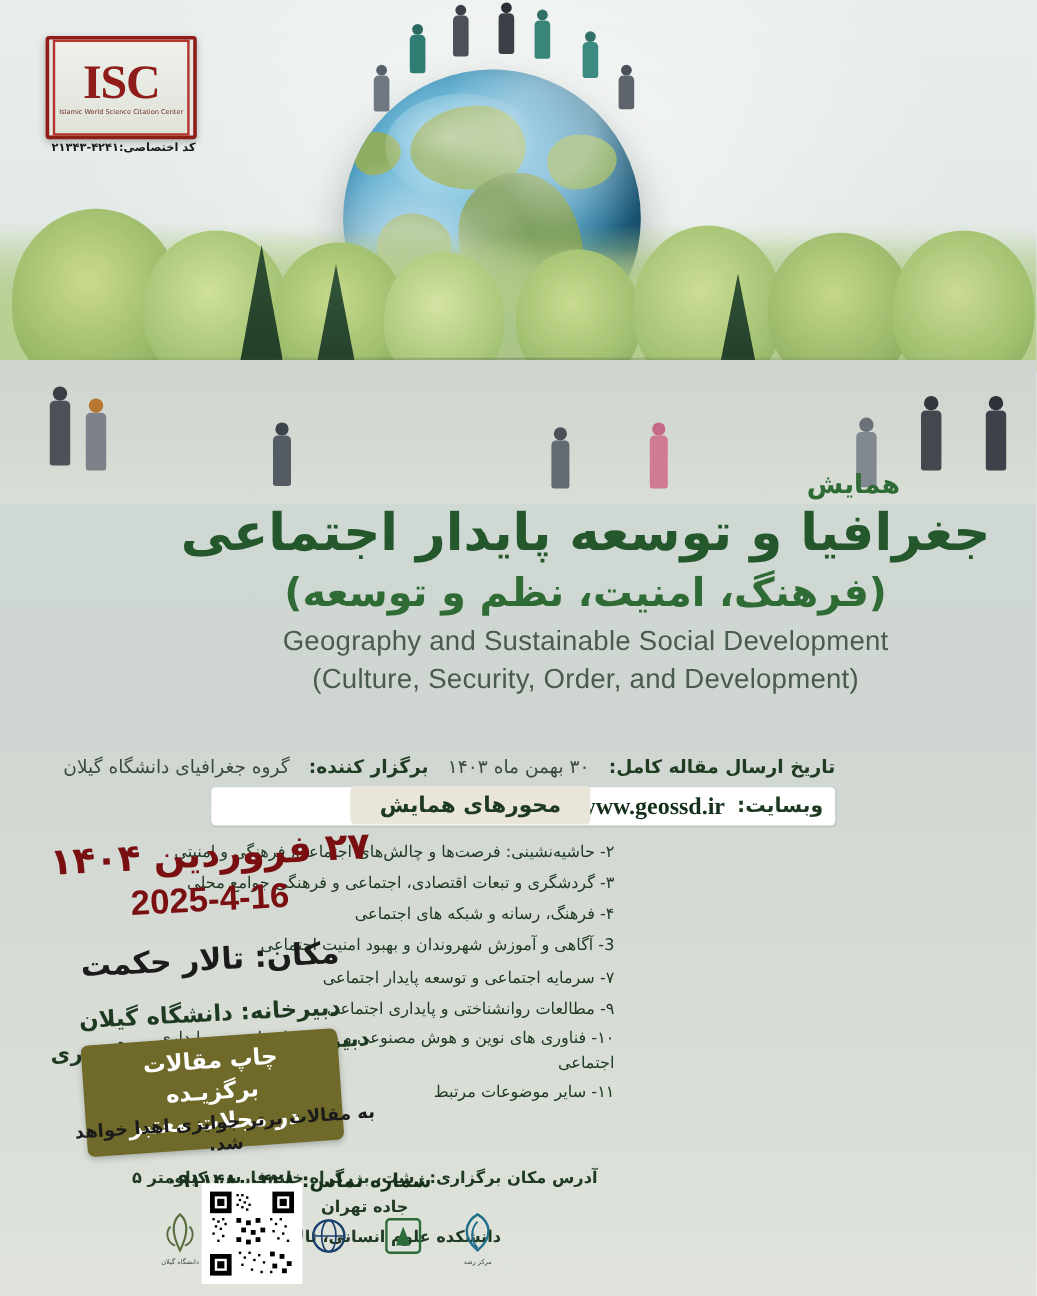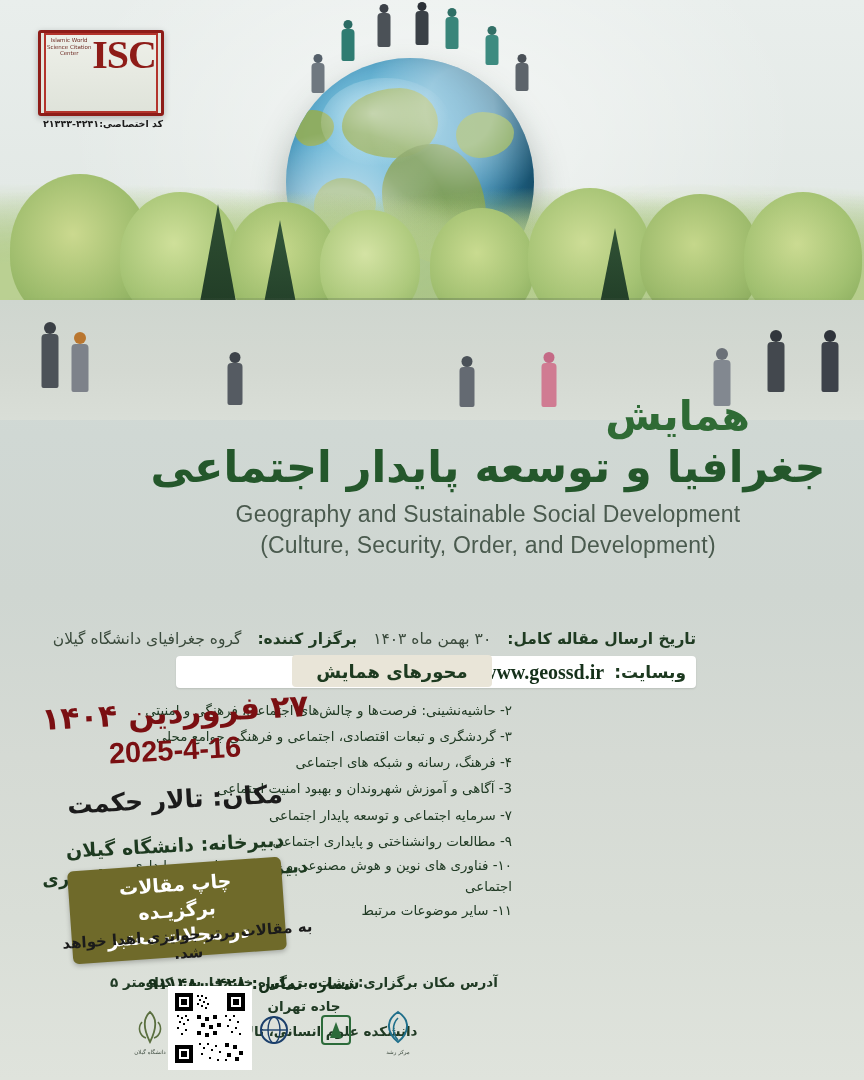--- a/index.html
+++ b/index.html
@@ -80,21 +80,21 @@
   
   .person { position:absolute; }
   .person .head { position:absolute; left:50%; transform:translateX(-50%); border-radius:50%; }
   .person .body { position:absolute; left:50%; transform:translateX(-50%); border-radius:4px 4px 2px 2px; }
 
   
   .title-block {
     position:absolute; right:26px; top:392px; width:700px; text-align:center;
   }
   .t-hamayesh {
-    font-size:41px; font-weight:bold; color:#2f6b35; letter-spacing:1px;
+    font-size:22px; font-weight:bold; color:#2f6b35; letter-spacing:1px;
     text-align:right; padding-right:88px;
   }
   .t-main {
     font-size:43px; font-weight:bold; color:#24572b; margin-top:2px; line-height:1.18;
     white-space:nowrap;
   }
   .t-sub {
     font-size:33px; font-weight:bold; color:#2f6b35; margin-top:4px; line-height:1.2;
   }
   .t-en1, .t-en2 {
@@ -194,21 +194,21 @@
 
   
   .isc {
     position:absolute; left:38px; top:30px; width:126px; height:86px;
     background:#e4e7df; border:3px solid #8e1c18; border-radius:3px;
     display:flex; align-items:center; justify-content:center;
     box-shadow:0 2px 6px rgba(0,0,0,.25);
   }
   .isc-inner {
     width:100%; height:100%; border:2px solid #b3342c; margin:3px;
-    display:flex; flex-direction:row; justify-content:center;
+    display:flex; flex-direction:column; align-items:center; justify-content:center;
     background:linear-gradient(180deg,#eef0e9,#dfe3da);
   }
   .isc-text {
     font-family:"Liberation Serif", serif; font-weight:bold; font-size:40px; color:#8e1c18;
     letter-spacing:-1px; line-height:1;
   }
   .isc-sub { font-size:5.5px; color:#6d2a22; margin-top:2px; text-align:center; line-height:1.2;}
   .isc-code {
     position:absolute; left:40px; top:118px; width:126px; text-align:center;
     font-size:9.5px; font-weight:bold; color:#1b1b1b;
@@ -318,20 +318,21 @@
     <div class="isc-inner">
       <div class="isc-text">ISC</div>
       <div class="isc-sub">Islamic World Science Citation Center</div>
     </div>
   </div>
   <div class="isc-code">کد اختصاصی:۴۲۴۱-۲۱۳۴۳</div>
 
   <div class="title-block">
     <div class="t-hamayesh">همایش</div>
     <div class="t-main">جغرافیا و توسعه پایدار اجتماعی</div>
+    <div class="t-sub">(فرهنگ، امنیت، نظم و توسعه)</div>
     <div class="t-en1">Geography and Sustainable Social Development</div>
     <div class="t-en2">(Culture, Security, Order, and Development)</div>
   </div>
 
   <div class="org-row">
     <span>تاریخ ارسال مقاله کامل:</span>
     <span class="light">۳۰ بهمن ماه ۱۴۰۳</span>
     <span>برگزار کننده:</span>
     <span class="light">گروه جغرافیای دانشگاه گیلان</span>
   </div>

